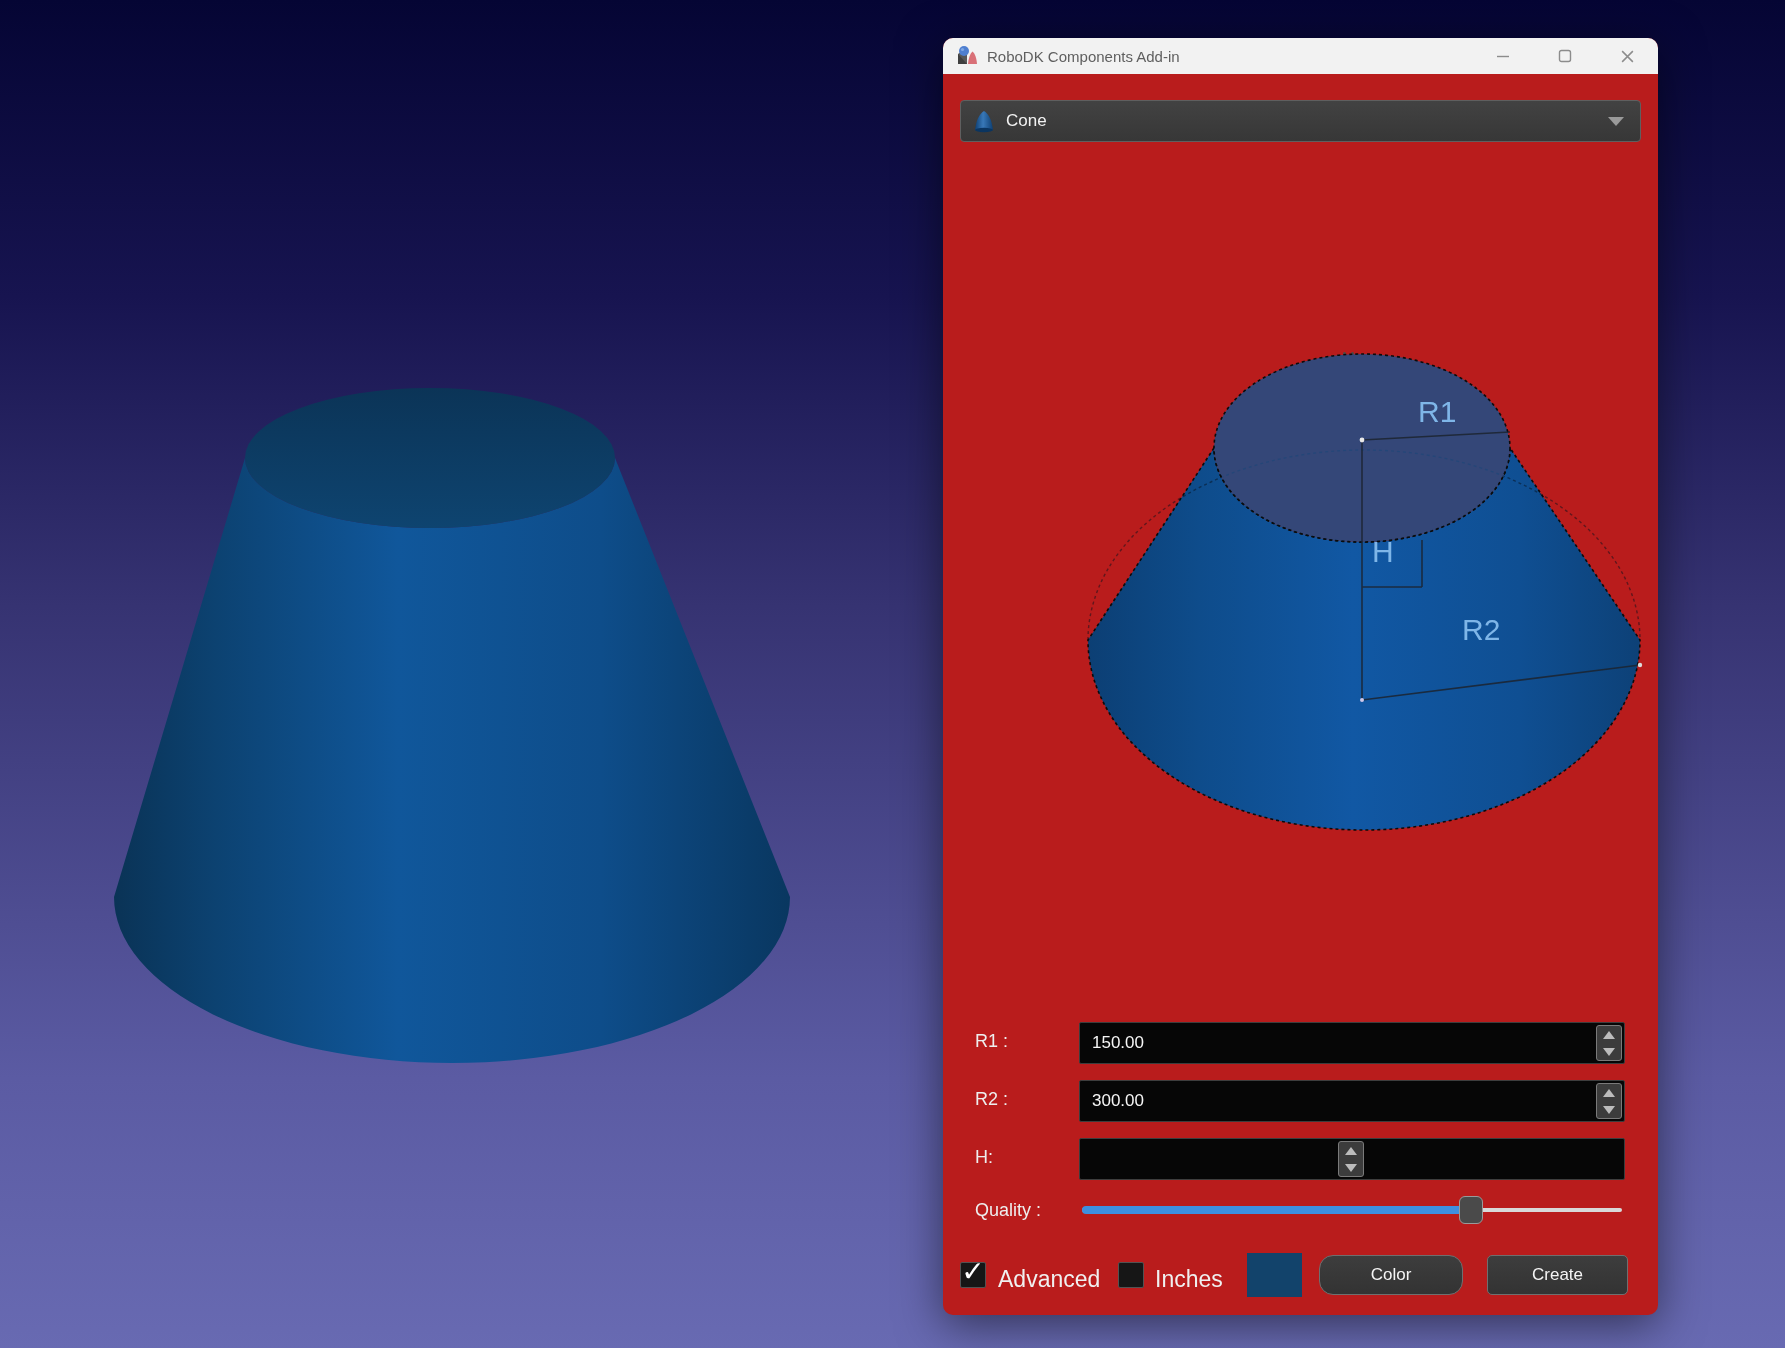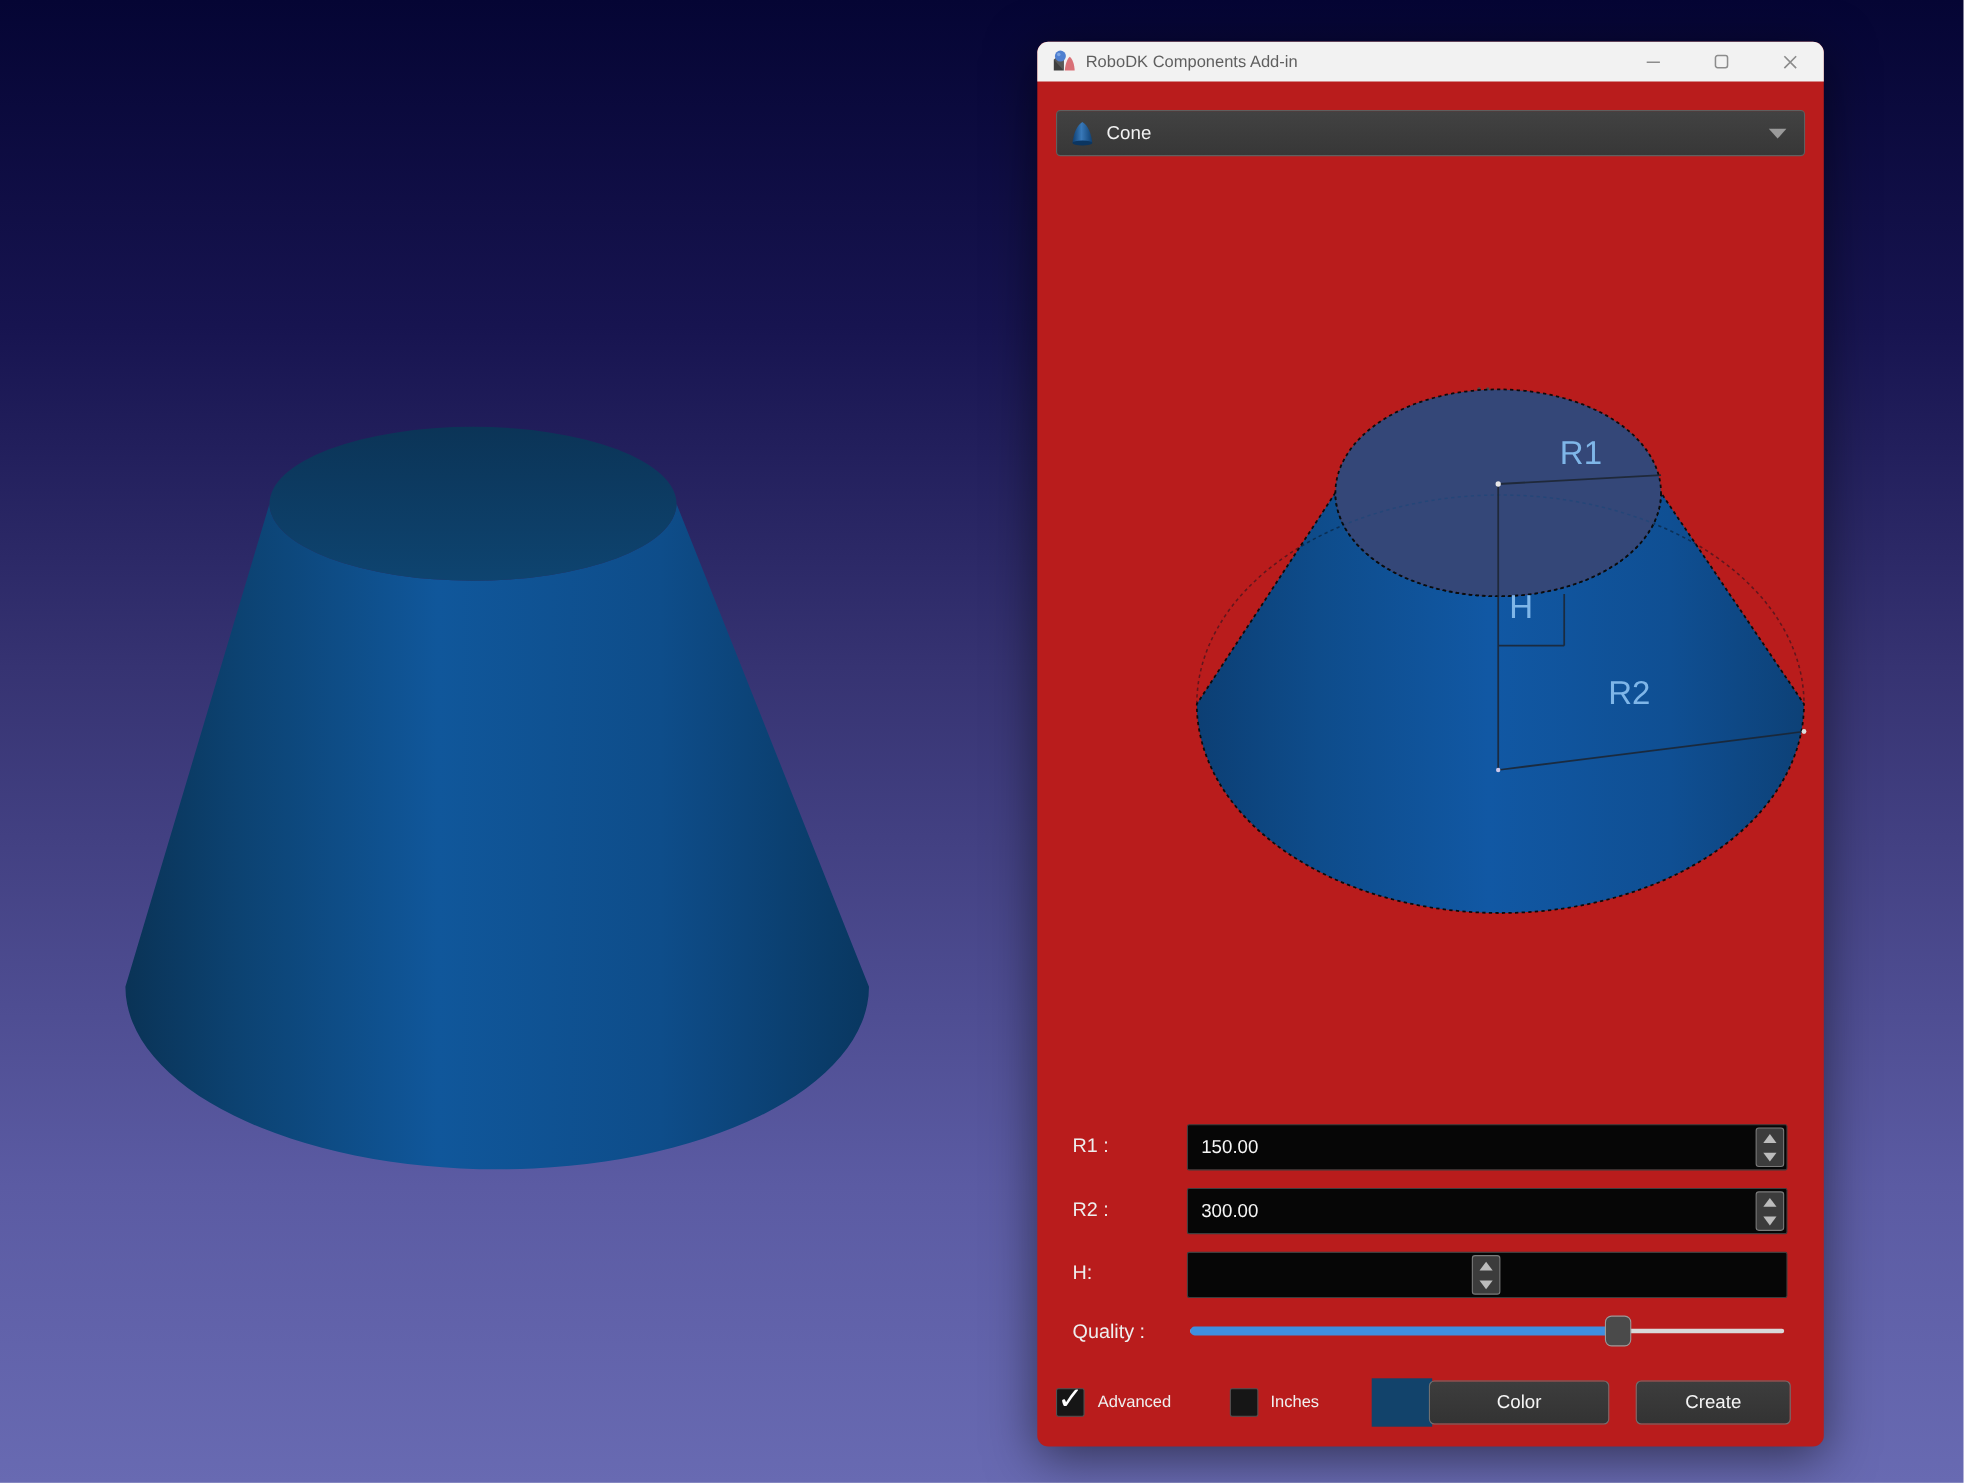--- a/index.html
+++ b/index.html
@@ -64,30 +64,30 @@
     position:absolute;top:0;width:24px;height:28px;box-sizing:border-box;
     background:#4a4a4a;border:1px solid #9a9a9a;border-radius:6px;
   }
   
   .checkbox{
     position:absolute;width:26px;height:26px;top:1224px;box-sizing:border-box;
     background:#161616;border:1px solid #525252;border-radius:2px;
     display:flex;align-items:center;justify-content:center;
   }
   .checkbox .check{color:#ffffff;font-size:28px;font-weight:bold;line-height:1;margin-top:-6px;}
-  .footer-label{position:absolute;top:1228px;color:#f0f0f0;font-size:15px;}
+  .footer-label{position:absolute;top:1228px;color:#f0f0f0;font-size:23px;}
   .swatch{position:absolute;left:304px;top:1215px;width:55px;height:44px;}
   .btn{
     position:absolute;top:1217px;height:40px;box-sizing:border-box;
     background:linear-gradient(180deg,#3d3d3d,#333333);
     border:1px solid #6f6f6f;border-radius:5px;
     color:#f5f5f5;font-size:17px;display:flex;align-items:center;justify-content:center;
     cursor:default;
   }
-  .btn-color{left:356px;width:164px;}
+  .btn-color{left:376px;width:144px;border-radius:14px;}
   .btn-create{left:544px;width:141px;align-items:center;}
 </style>
 </head>
 <body>
 
 <svg class="scene-cone" viewBox="0 0 710 700" xmlns="http://www.w3.org/2000/svg">
   <defs>
     <linearGradient id="lcBody" x1="0" y1="0" x2="1" y2="0">
       <stop offset="0" stop-color="#0a3356"></stop>
       <stop offset="0.15" stop-color="#0c4271"></stop>

